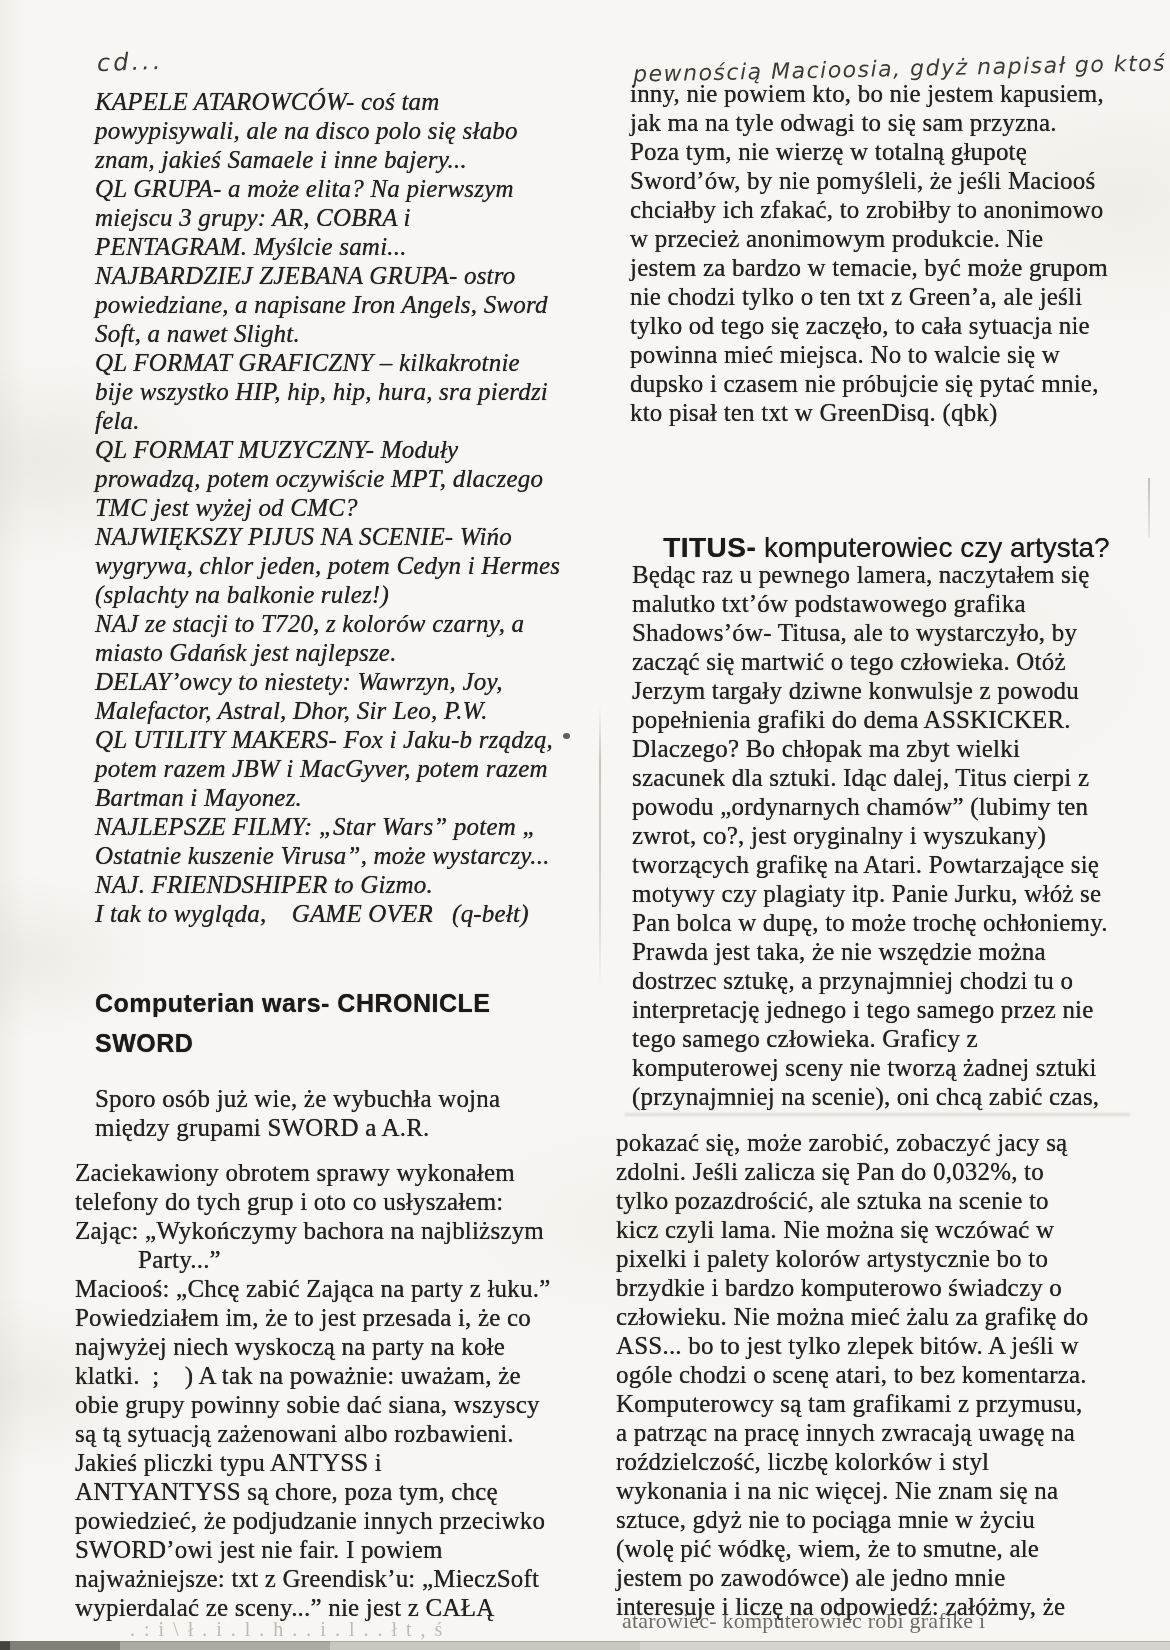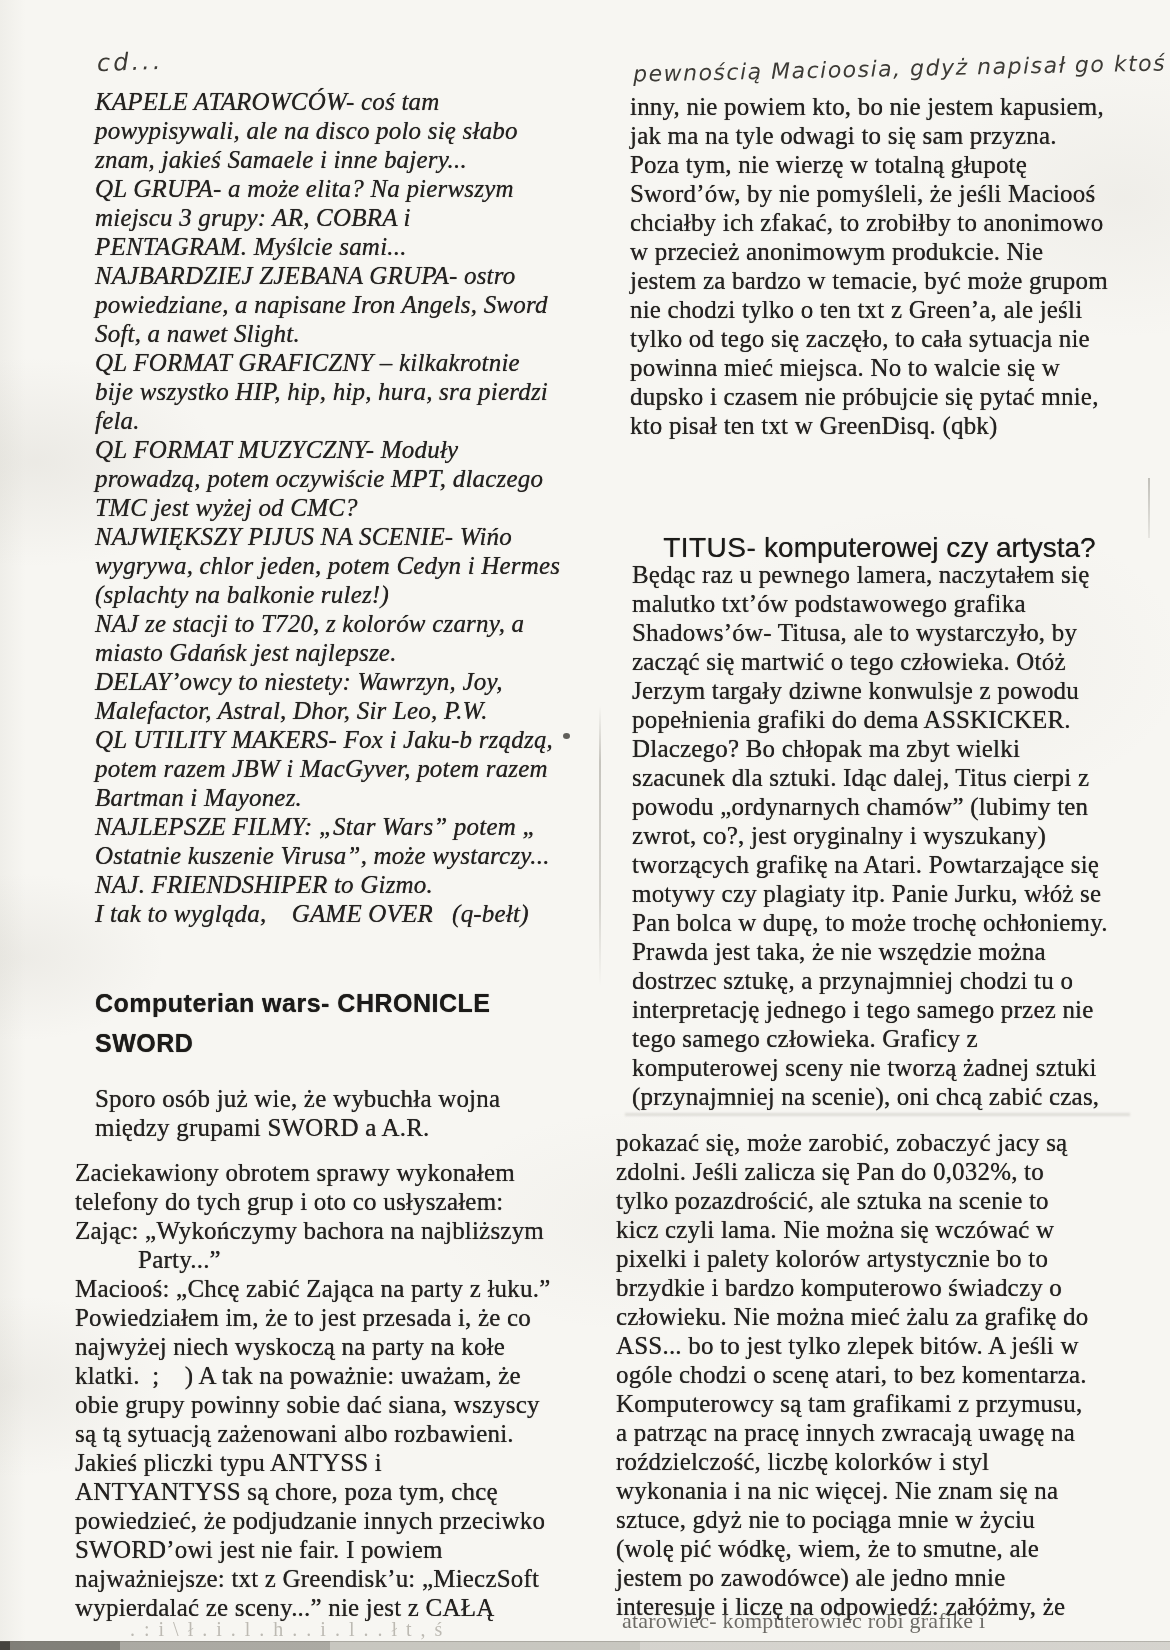--- a/index.html
+++ b/index.html
@@ -50,21 +50,21 @@
     text-shadow:0 0 .8px rgba(25,24,22,.9);
   }
   .h2{
     position:absolute;
     font-family:"Liberation Sans", sans-serif;
     font-size:28px;
     color:#1c1b19;
     white-space:pre-wrap;
     text-shadow:0 0 .7px rgba(25,24,22,.85);
   }
-  .h2 .b{font-weight:normal;letter-spacing:.5px;}
+  .h2 .b{font-weight:bold;letter-spacing:.5px;}
   .faded{
     position:absolute;
     font-size:20px;
     color:#8e8a80;
     opacity:.55;
     filter:blur(.6px);
     white-space:nowrap;
     letter-spacing:2px;
   }
   .cutline{
@@ -162,35 +162,35 @@
 najważniejsze: txt z Greendisk’u: „MieczSoft
 wypierdalać ze sceny...” nie jest z CAŁĄ</div>
 
   <div class="block" style="left:95px;top:1084px;width:505px;">Sporo osób już wie, że wybuchła wojna
 między grupami SWORD a A.R.</div>
 
   <div class="faded" style="left:130px;top:1610px;margin-top:8px;">. : i \ ł . i .  l .  h . . i .  l . .  ł t , ś</div>
 
   <div class="hand" style="left:633px;top:56px;font-size:22px;letter-spacing:1.5px;transform:rotate(-1.2deg);">pewnością Macioosia, gdyż napisał go ktoś</div>
 
-  <div class="block" style="left:630px;top:92px;width:520px;">inny, nie powiem kto, bo nie jestem kapusiem,
+  <div class="block" style="left:630px;top:79px;width:520px;">inny, nie powiem kto, bo nie jestem kapusiem,
 jak ma na tyle odwagi to się sam przyzna.
 Poza tym, nie wierzę w totalną głupotę
 Sword’ów, by nie pomyśleli, że jeśli Maciooś
 chciałby ich zfakać, to zrobiłby to anonimowo
 w przecież anonimowym produkcie. Nie
 jestem za bardzo w temacie, być może grupom
 nie chodzi tylko o ten txt z Green’a, ale jeśli
 tylko od tego się zaczęło, to cała sytuacja nie
 powinna mieć miejsca. No to walcie się w
 dupsko i czasem nie próbujcie się pytać mnie,
 kto pisał ten txt w GreenDisq. (qbk)</div>
 
   <div class="h2" style="left:632px;top:500px;width:500px;">
-    <span class="b">TITUS-</span><span> komputerowej czy artysta?</span>
+    <span class="b">TITUS-</span><span> komputerowiec czy artysta?</span>
   </div>
 
   <div class="block" style="left:632px;top:560px;width:520px;">Będąc raz u pewnego lamera, naczytałem się
 malutko txt’ów podstawowego grafika
 Shadows’ów- Titusa, ale to wystarczyło, by
 zacząć się martwić o tego człowieka. Otóż
 Jerzym targały dziwne konwulsje z powodu
 popełnienia grafiki do dema ASSKICKER.
 Dlaczego? Bo chłopak ma zbyt wielki
 szacunek dla sztuki. Idąc dalej, Titus cierpi z

